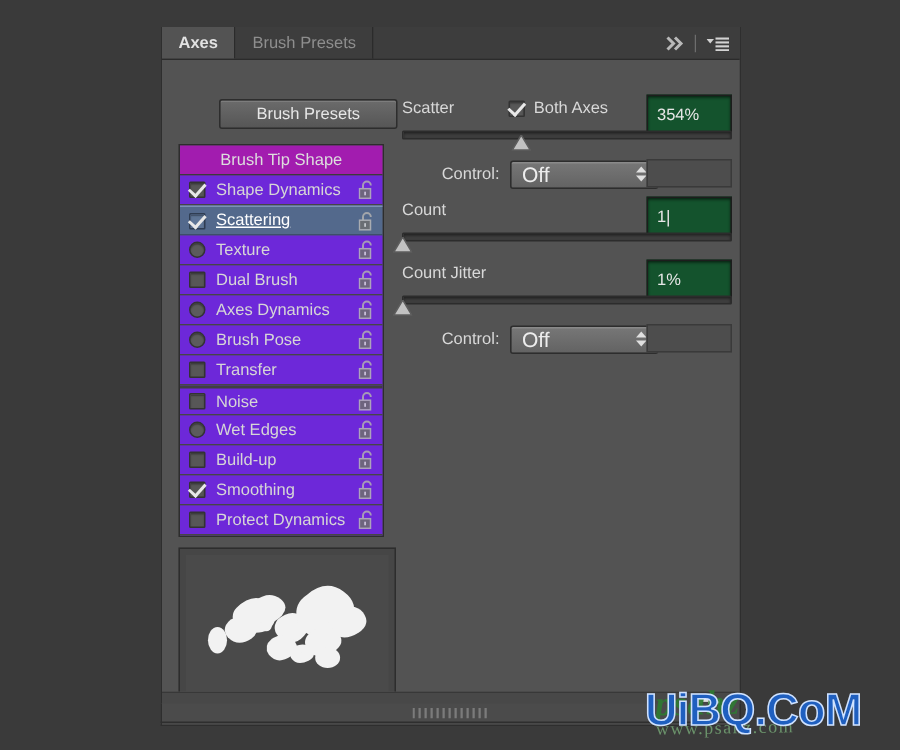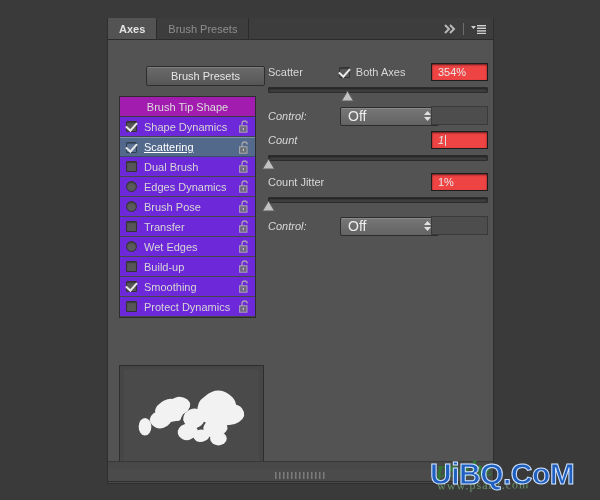--- a/index.html
+++ b/index.html
@@ -215,22 +215,22 @@
     margin-left: 36px;
   }
   .axes-wrap .chk { margin-right: 6px; }
   .axes-label { font-size: 11px; color: #d8d8d8; white-space: nowrap; }
 
   .numfield {
     position: absolute;
     right: 0;
     top: 1px;
     width: 57px;
-    height: 18px;
-    background: #ef4444;
+    height: 28px;
+    background: #14532d;
     border: 1px solid #1d1d1d;
     box-shadow: inset 0 1px 2px rgba(0,0,0,.6);
     color: #e7e7e7;
     font-size: 11px;
     display: flex;
     align-items: center;
     padding-left: 6px;
     cursor: text;
   }
   .numfield.caret::after {
@@ -271,23 +271,22 @@
     display: flex;
     align-items: center;
     margin-top: 6px;
     position: relative;
     height: 20px;
   }
   .ctrl-row .lbl {
     font-size: 11px;
     color: #d8d8d8;
     width: 72px;
-    text-align: left;
+    text-align: right;
     padding-right: 7px;
-    font-style: italic;
   }
   .select {
     position: relative;
     width: 99px;
     height: 19px;
     background: linear-gradient(#777, #636363);
     border: 1px solid #2d2d2d;
     border-radius: 2px;
     color: #ededed;
     font-size: 14px;
@@ -443,49 +442,67 @@
             <div class="list-row selected">
               <span class="chk on"></span>
               <span class="row-label">Scattering</span>
               <span class="lock"><svg width="11" height="13" viewBox="0 0 11 13">
                   <path d="M3 6 V3.6 a2.6 2.6 0 0 1 5.2 0" fill="none" stroke="#b0b0b0" stroke-width="1.3"></path>
                   <rect x="0.6" y="5.8" width="7.4" height="6.4" fill="#6f6f6f" stroke="#b8b8b8" stroke-width="1"></rect>
                   <rect x="3.8" y="7.8" width="1.2" height="2.4" fill="#d8d8d8"></rect>
                 </svg></span>
             </div>
             <div class="list-row">
+              <span class="chk round"></span>
+              <span class="row-label">Texture</span>
+              <span class="lock"><svg width="11" height="13" viewBox="0 0 11 13">
+                  <path d="M3 6 V3.6 a2.6 2.6 0 0 1 5.2 0" fill="none" stroke="#b0b0b0" stroke-width="1.3"></path>
+                  <rect x="0.6" y="5.8" width="7.4" height="6.4" fill="#6f6f6f" stroke="#b8b8b8" stroke-width="1"></rect>
+                  <rect x="3.8" y="7.8" width="1.2" height="2.4" fill="#d8d8d8"></rect>
+                </svg></span>
+            </div>
+            <div class="list-row">
               <span class="chk"></span>
               <span class="row-label">Dual Brush</span>
               <span class="lock"><svg width="11" height="13" viewBox="0 0 11 13">
                   <path d="M3 6 V3.6 a2.6 2.6 0 0 1 5.2 0" fill="none" stroke="#b0b0b0" stroke-width="1.3"></path>
                   <rect x="0.6" y="5.8" width="7.4" height="6.4" fill="#6f6f6f" stroke="#b8b8b8" stroke-width="1"></rect>
                   <rect x="3.8" y="7.8" width="1.2" height="2.4" fill="#d8d8d8"></rect>
                 </svg></span>
             </div>
             <div class="list-row">
               <span class="chk round"></span>
-              <span class="row-label">Edges Dynamics</span>
+              <span class="row-label">Axes Dynamics</span>
               <span class="lock"><svg width="11" height="13" viewBox="0 0 11 13">
                   <path d="M3 6 V3.6 a2.6 2.6 0 0 1 5.2 0" fill="none" stroke="#b0b0b0" stroke-width="1.3"></path>
                   <rect x="0.6" y="5.8" width="7.4" height="6.4" fill="#6f6f6f" stroke="#b8b8b8" stroke-width="1"></rect>
                   <rect x="3.8" y="7.8" width="1.2" height="2.4" fill="#d8d8d8"></rect>
                 </svg></span>
             </div>
             <div class="list-row">
               <span class="chk round"></span>
               <span class="row-label">Brush Pose</span>
               <span class="lock"><svg width="11" height="13" viewBox="0 0 11 13">
                   <path d="M3 6 V3.6 a2.6 2.6 0 0 1 5.2 0" fill="none" stroke="#b0b0b0" stroke-width="1.3"></path>
                   <rect x="0.6" y="5.8" width="7.4" height="6.4" fill="#6f6f6f" stroke="#b8b8b8" stroke-width="1"></rect>
                   <rect x="3.8" y="7.8" width="1.2" height="2.4" fill="#d8d8d8"></rect>
                 </svg></span>
             </div>
             <div class="list-row">
               <span class="chk"></span>
               <span class="row-label">Transfer</span>
+              <span class="lock"><svg width="11" height="13" viewBox="0 0 11 13">
+                  <path d="M3 6 V3.6 a2.6 2.6 0 0 1 5.2 0" fill="none" stroke="#b0b0b0" stroke-width="1.3"></path>
+                  <rect x="0.6" y="5.8" width="7.4" height="6.4" fill="#6f6f6f" stroke="#b8b8b8" stroke-width="1"></rect>
+                  <rect x="3.8" y="7.8" width="1.2" height="2.4" fill="#d8d8d8"></rect>
+                </svg></span>
+            </div>
+            <div class="list-row sep-top">
+              <span class="chk"></span>
+              <span class="row-label">Noise</span>
               <span class="lock"><svg width="11" height="13" viewBox="0 0 11 13">
                   <path d="M3 6 V3.6 a2.6 2.6 0 0 1 5.2 0" fill="none" stroke="#b0b0b0" stroke-width="1.3"></path>
                   <rect x="0.6" y="5.8" width="7.4" height="6.4" fill="#6f6f6f" stroke="#b8b8b8" stroke-width="1"></rect>
                   <rect x="3.8" y="7.8" width="1.2" height="2.4" fill="#d8d8d8"></rect>
                 </svg></span>
             </div>
             <div class="list-row">
               <span class="chk round"></span>
               <span class="row-label">Wet Edges</span>
               <span class="lock"><svg width="11" height="13" viewBox="0 0 11 13">
@@ -574,21 +591,21 @@
                 <svg width="9" height="12" viewBox="0 0 9 12">
                   <path d="M4.5 1 L8 5 L1 5 Z" fill="#e0e0e0"></path>
                   <path d="M4.5 11 L8 7 L1 7 Z" fill="#e0e0e0"></path>
                 </svg>
               </span>
             </span>
             <span class="disabled-field"></span>
           </div>
         </div>
 
-        <div class="ctrl-block" style="margin-top:0;font-style:italic;">
+        <div class="ctrl-block" style="margin-top:0;">
           <div class="ctrl-head">
             <span class="ctrl-title">Count</span>
             <span class="numfield caret">1</span>
           </div>
           <div class="slider">
             <div class="slider-track"></div>
             <div class="slider-thumb" id="count-thumb" style="left: 0%;">
               <svg width="13" height="11" viewBox="0 0 13 11">
                 <path d="M6.5 0 L12.5 10 L0.5 10 Z" fill="#c2c2c2" stroke="#5d5d5d" stroke-width="1"></path>
               </svg>

